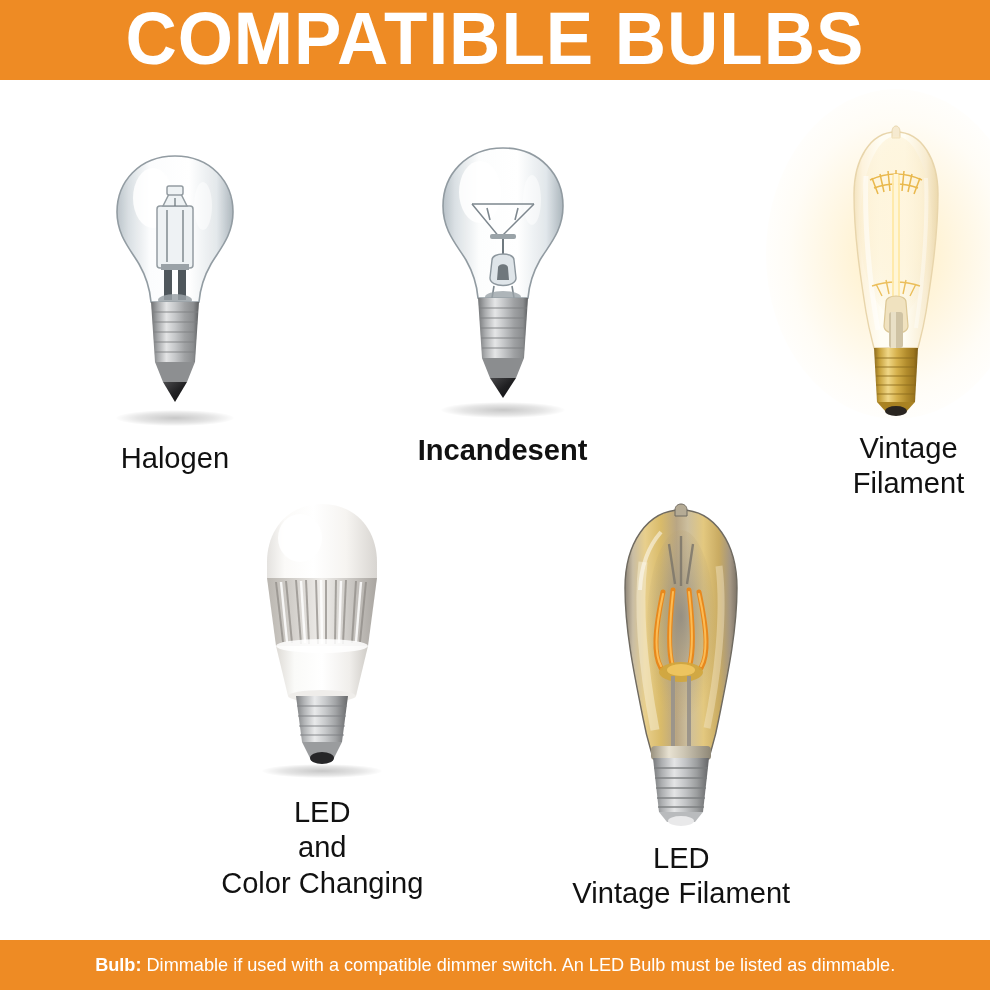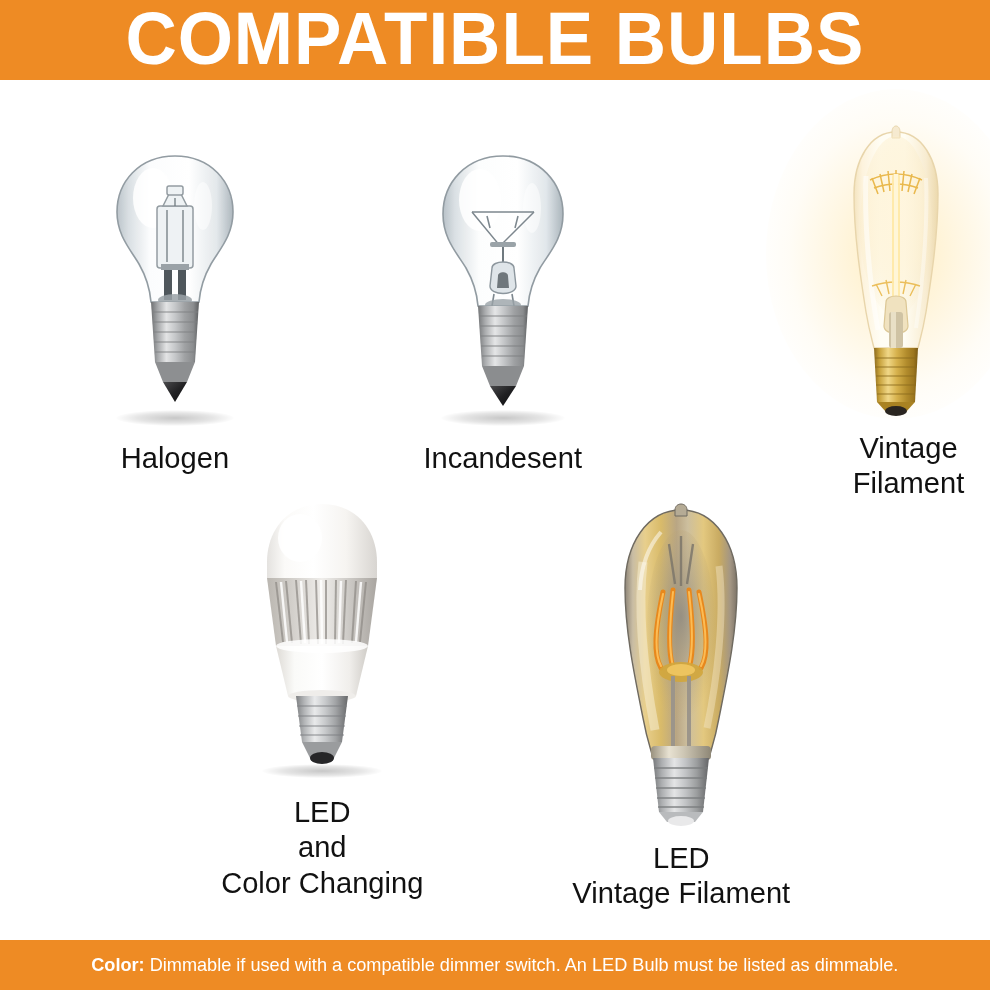--- a/index.html
+++ b/index.html
@@ -89,21 +89,21 @@
     color: #111111;
     font-size: 30px;
     line-height: 1.18;
     font-family: "Liberation Sans Narrow", "Liberation Sans", sans-serif;
     transform: scaleX(0.97);
     white-space: pre-line;
   }
 
   
   .cell-halogen      { left: 62px;  top: 42px;  width: 226px; }
-  .cell-incandesent  { left: 390px; top: 42px;  width: 226px; }
+  .cell-incandesent  { left: 390px; top: 34px;  width: 226px; font-weight: bold; }
   .cell-vintage      { left: 740px; top: 8px;   width: 226px; align-items: flex-end; }
   .cell-led          { left: 192px; top: 388px; width: 260px; }
   .cell-ledvintage   { left: 528px; top: 388px; width: 306px; }
 
   .gap-sm  { height: 14px; }
   .gap-md  { height: 18px; }
 
   
   .bulb-svg { display: block; }
   .shadow {
@@ -553,17 +553,17 @@
       </div>
       <div class="gap-sm"></div>
       <div class="label">LED
 Vintage Filament</div>
     </div>
 
   </div>
 
   <div class="footer-bar">
     <div class="footer-note">
-      <b>Color:</b><span> Dimmable if used with a compatible dimmer switch.  An LED Bulb must be listed as dimmable.</span>
+      <b>Bulb:</b><span> Dimmable if used with a compatible dimmer switch.  An LED Bulb must be listed as dimmable.</span>
     </div>
   </div>
 
 </div>
 
 </body></html>

